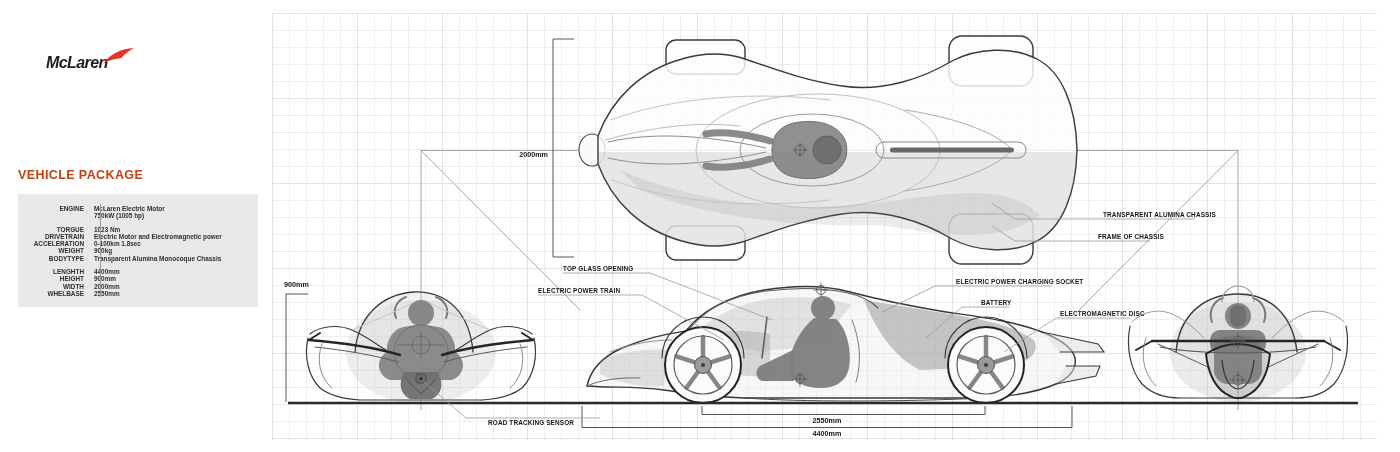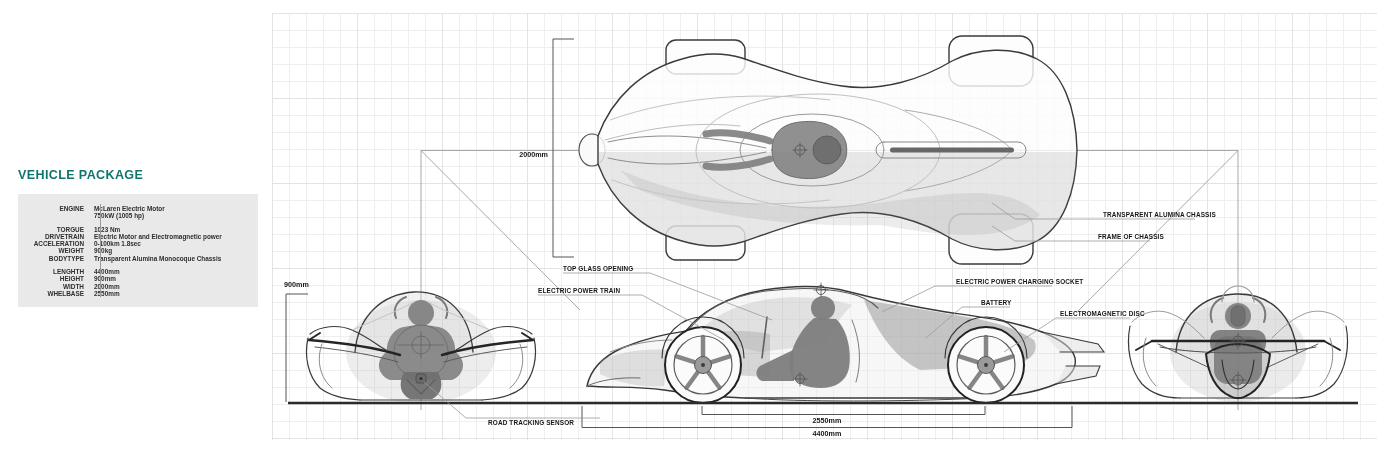--- a/index.html
+++ b/index.html
@@ -18,40 +18,46 @@
   svg.draw { position:absolute; left:0; top:0; }
 
   
   #logo { position:absolute; left:46px; top:48px; width:110px; height:30px; }
   #logo .word { position:absolute; left:0; top:6px; font-size:16px; font-style:italic; font-weight:bold;
     letter-spacing:-0.6px; color:#1d1d1b; }
   #logo svg { position:absolute; left:57px; top:0; }
 
   
   .section-title { position:absolute; left:18px; top:168px; font-size:12.5px; font-weight:bold;
-    letter-spacing:0.4px; color:#0f766e; }
+    letter-spacing:0.4px; color:#c2410c; }
   #spec-panel { position:absolute; left:18px; top:194px; width:240px; height:113px; background:#e9e9e9; padding-top:11px; }
   #spec-divider { position:absolute; left:82px; top:10px; bottom:10px; width:1px; background:#9a9a9a; }
   .spec-group { margin-bottom:6px; }
   .spec-row { display:flex; line-height:7.3px; font-size:6.4px; }
   .spec-label { width:76px; text-align:right; font-weight:bold; color:#2e2e2e; padding-right:10px; }
   .spec-value { width:150px; color:#2e2e2e; font-weight:bold; white-space:pre-line; }
 
   
   .lbl { position:absolute; font-size:6.4px; font-weight:bold; color:#161616; letter-spacing:0.15px; white-space:nowrap; }
   .dim { position:absolute; font-size:7.2px; font-weight:bold; color:#161616; white-space:nowrap; }
   .dim.center { text-align:center; }
 </style>
 </head>
 <body>
 
 <div id="canvas">
 
   <div id="grid"></div>
 
+  <div id="logo">
+    <div class="word">McLaren</div>
+    <svg width="36" height="18" viewBox="0 0 36 18">
+      <path d="M 0,16 C 7,6 18,0.5 31,0 C 25,3.5 21,6.5 18.5,10 C 11,11 4,13 0,16 Z" fill="#e2352b"></path>
+    </svg>
+  </div>
 
   <div class="section-title">VEHICLE PACKAGE</div>
   <div id="spec-panel">
     <div id="spec-divider"></div>
     <div class="spec-group">
       <div class="spec-row">
         <div class="spec-label">ENGINE</div>
         <div class="spec-value">McLaren Electric Motor
 750kW (1005 hp)</div>
       </div>

